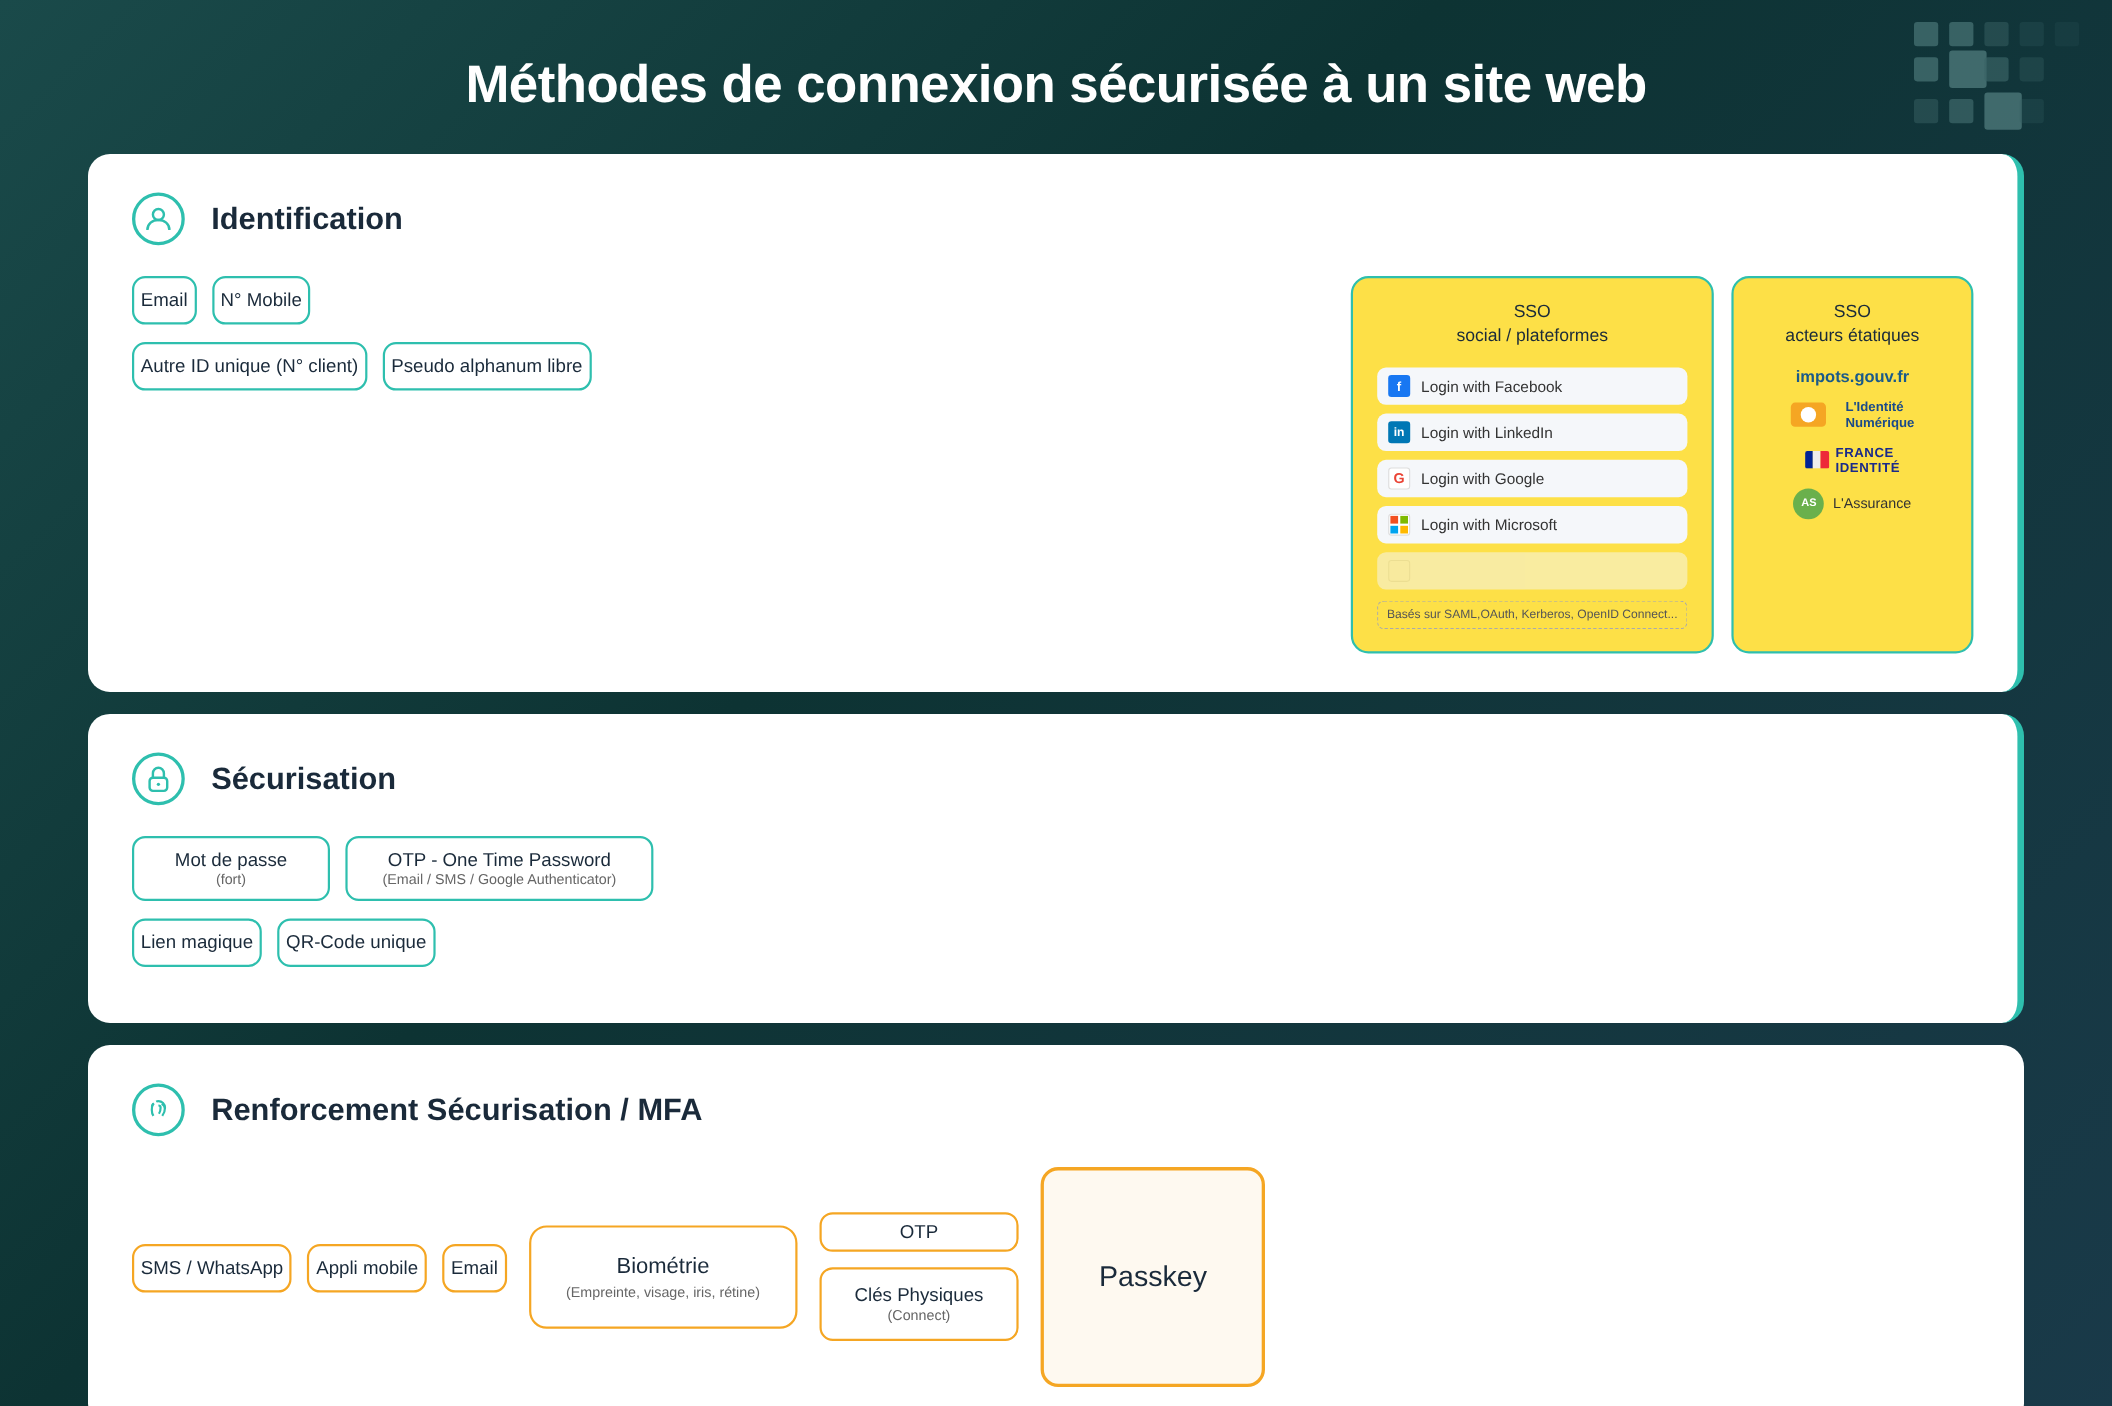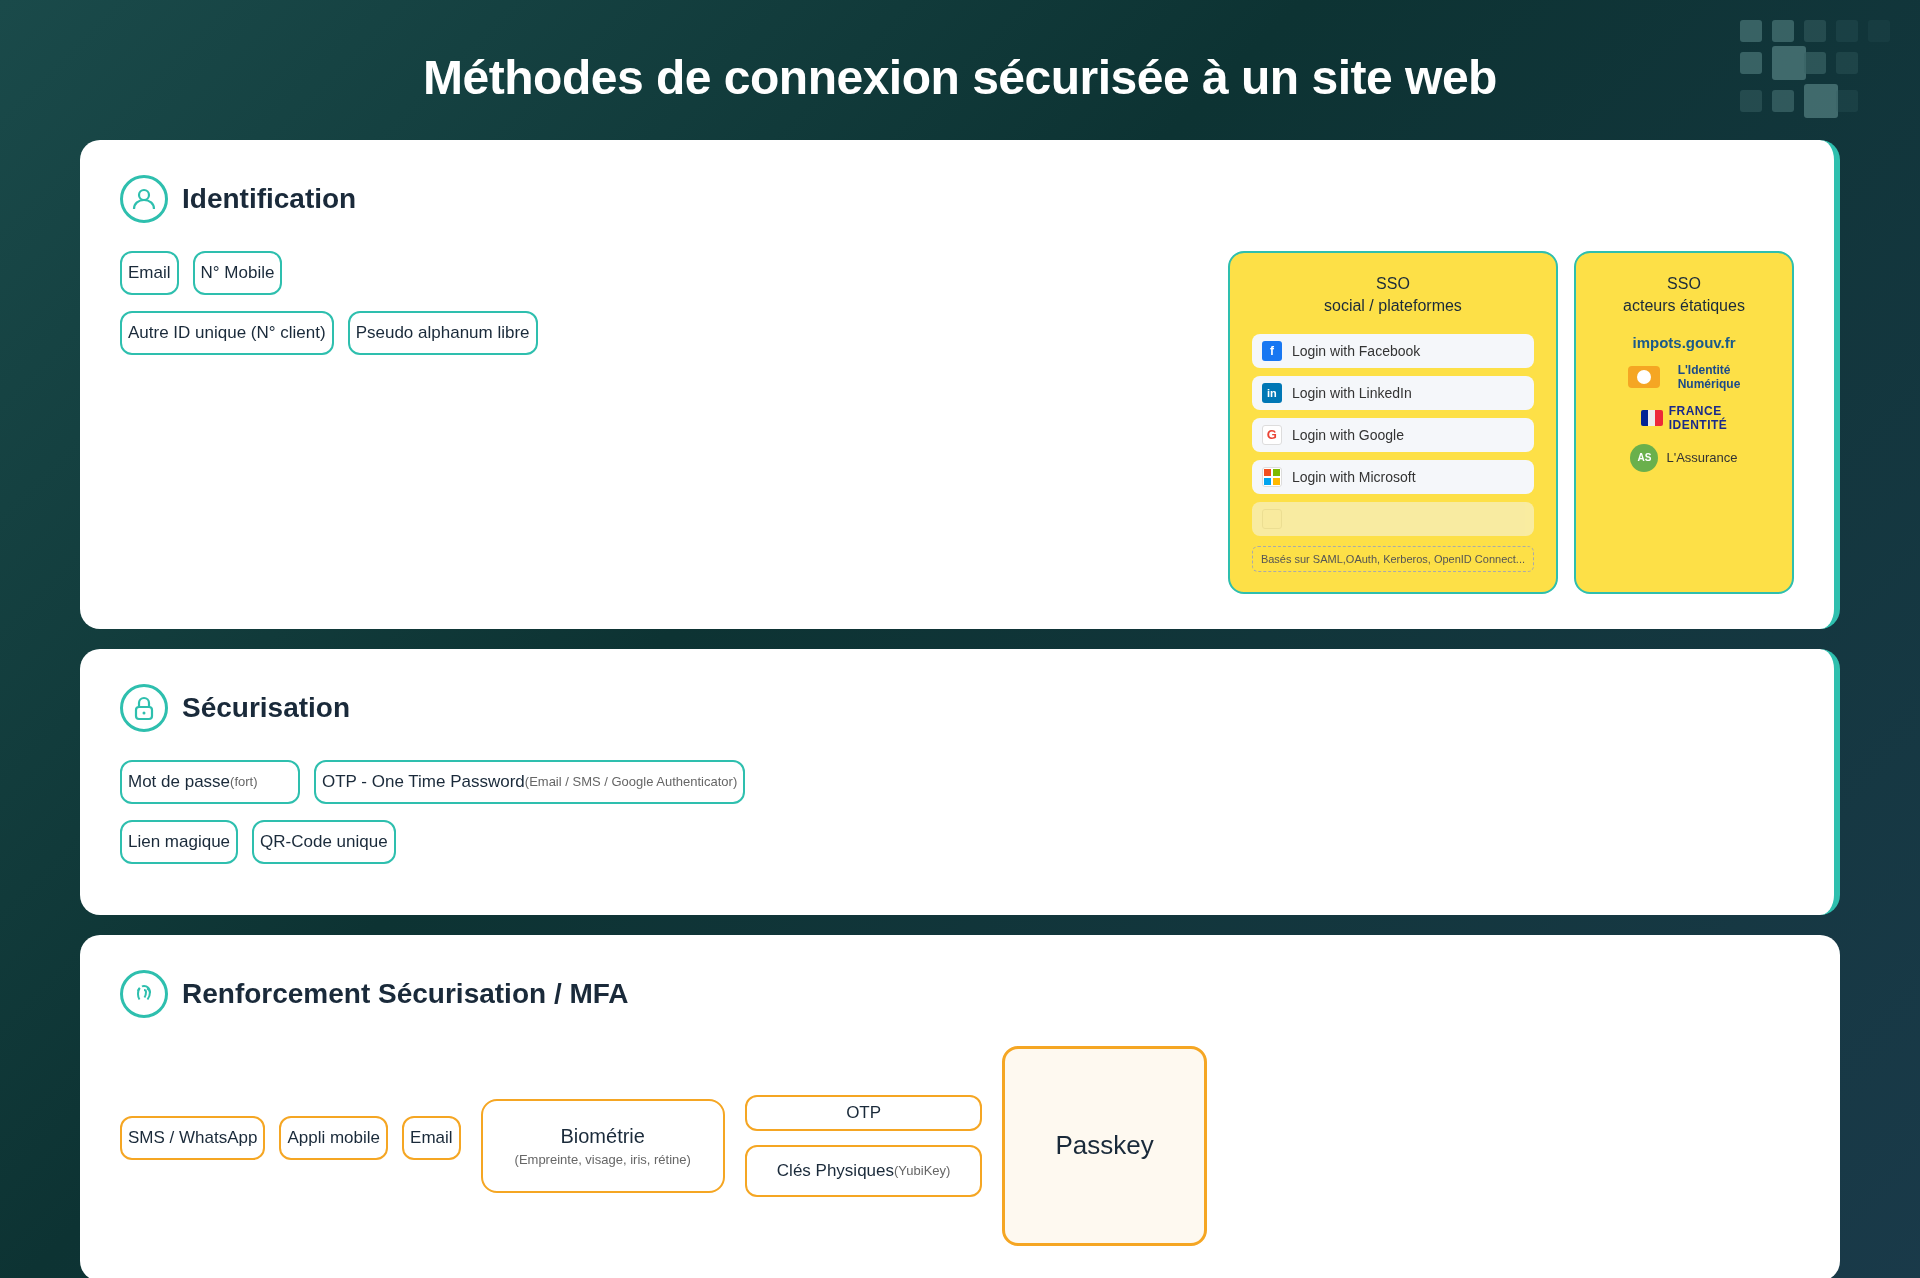--- a/index.html
+++ b/index.html
@@ -34,21 +34,21 @@
     .section-card {
       background: white;
       border-radius: 20px;
       padding: 35px 40px;
       position: relative;
     }
 
     .section-header {
       display: flex;
       align-items: center;
-      gap: 14px;
+      gap: 24px;
       margin-bottom: 28px;
       text-align: center;
     }
     .section-icon {
       width: 48px;
       height: 48px;
       border: 3px solid #2ebfae;
       border-radius: 50%;
       display: flex;
       align-items: center;
@@ -77,20 +77,21 @@
       font-size: 17px;
       color: #1a2a3a;
       font-weight: 500;
       background: white;
     }
     .tag.orange {
       border-color: #f5a623;
     }
     .tag.multiline {
       display: flex;
+      flex-direction: column;
       align-items: center;
       text-align: center;
     }
     .tag .sub {
       font-size: 13px;
       color: #666;
       font-weight: 400;
     }
 
     
@@ -467,21 +468,21 @@
 
       <div class="biometrie-tag">
         <div class="main-label">Biométrie</div>
         <div class="sub-label">(Empreinte, visage, iris, rétine)</div>
       </div>
 
       <div class="otp-cles-stack">
         <div class="tag orange" style="text-align:center;padding:6px 40px;">OTP</div>
         <div class="tag orange multiline" style="text-align:center;padding:14px 30px;">
           <span>Clés Physiques</span>
-          <span class="sub">(YubiKey)</span>
+          <span class="sub">(Connect)</span>
         </div>
       </div>
 
       <div class="passkey-box">
         <span class="passkey-label">Passkey</span>
       </div>
     </div>
   </div>
 
 </div>

